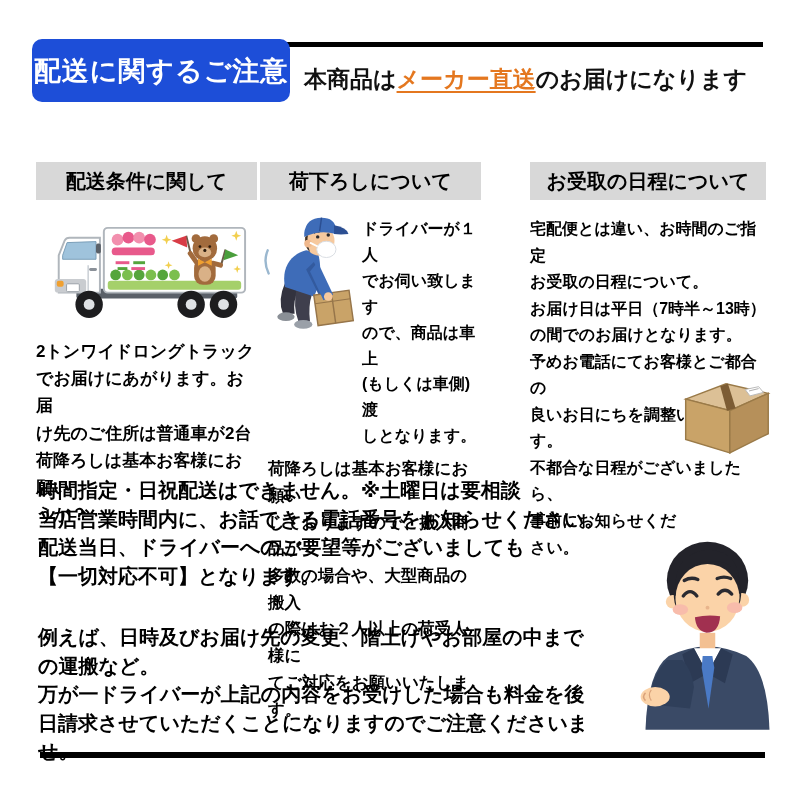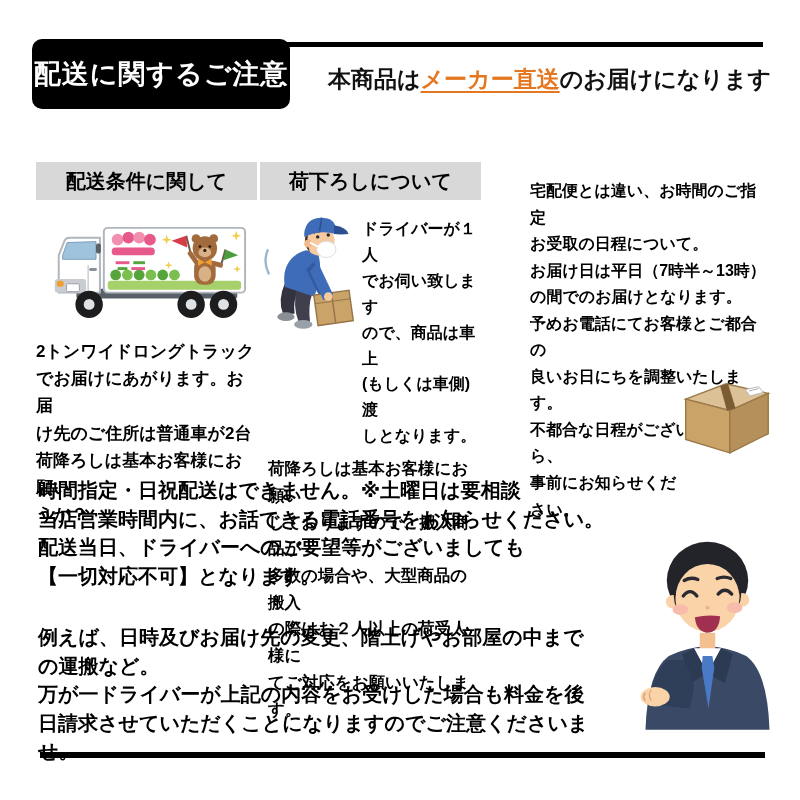--- a/index.html
+++ b/index.html
@@ -4,27 +4,27 @@
 <style>
   * { margin:0; padding:0; box-sizing:border-box; }
   html,body { width:800px; height:800px; }
   body {
     font-family:"Liberation Sans","DejaVu Sans",sans-serif;
     background:#ffffff; color:#111; position:relative; overflow:hidden;
   }
   .abs { position:absolute; }
   
   .title-box {
-    left:32px; top:39px; width:258px; height:70px; background:#000000;
+    left:32px; top:39px; width:258px; height:63px; background:#1d4ed8;
     border-radius:10px; color:#fff; font-size:27px; font-weight:800;
     display:flex; align-items:center; justify-content:center; letter-spacing:1px;
     z-index:2;
   }
   .top-rule { left:280px; top:42px; width:483px; height:5px; background:#000; }
-  .subtitle { left:328px; top:64px; font-size:23px; font-weight:900; white-space:nowrap; }
+  .subtitle { left:304px; top:64px; font-size:23px; font-weight:900; white-space:nowrap; }
   .subtitle .hl { color:#e4771f; text-decoration:underline; text-underline-offset:4px; text-decoration-thickness:2px; }
   
   .col { top:162px; }
   .col-1 { left:36px;  width:221px; }
   .col-2 { left:260px; width:221px; }
   .col-3 { left:530px; width:236px; }
   .col-header {
     background:#d8d8d8; height:38px; display:flex; align-items:center; justify-content:center;
     font-size:20px; font-weight:800; color:#000;
   }
@@ -160,20 +160,21 @@
 しとなります。</div>
   </div>
   <div class="col-text main-text">荷降ろしは基本お客様にお願い
 しておりますので、搬入商品が
 多数の場合や、大型商品の搬入
 の際はお２人以上の荷受人様に
 てご対応をお願いいたします。</div>
 </div>
 
 <div class="abs col col-3">
+  <div class="col-header">お受取の日程について</div>
   <div class="col-text">宅配便とは違い、お時間のご指定
 お受取の日程について。
 お届け日は平日（7時半～13時）
 の間でのお届けとなります。
 予めお電話にてお客様とご都合の
 良いお日にちを調整いたします。
 不都合な日程がございましたら、
 事前にお知らせくだ
 さい。</div>
   <div class="box-icon">

